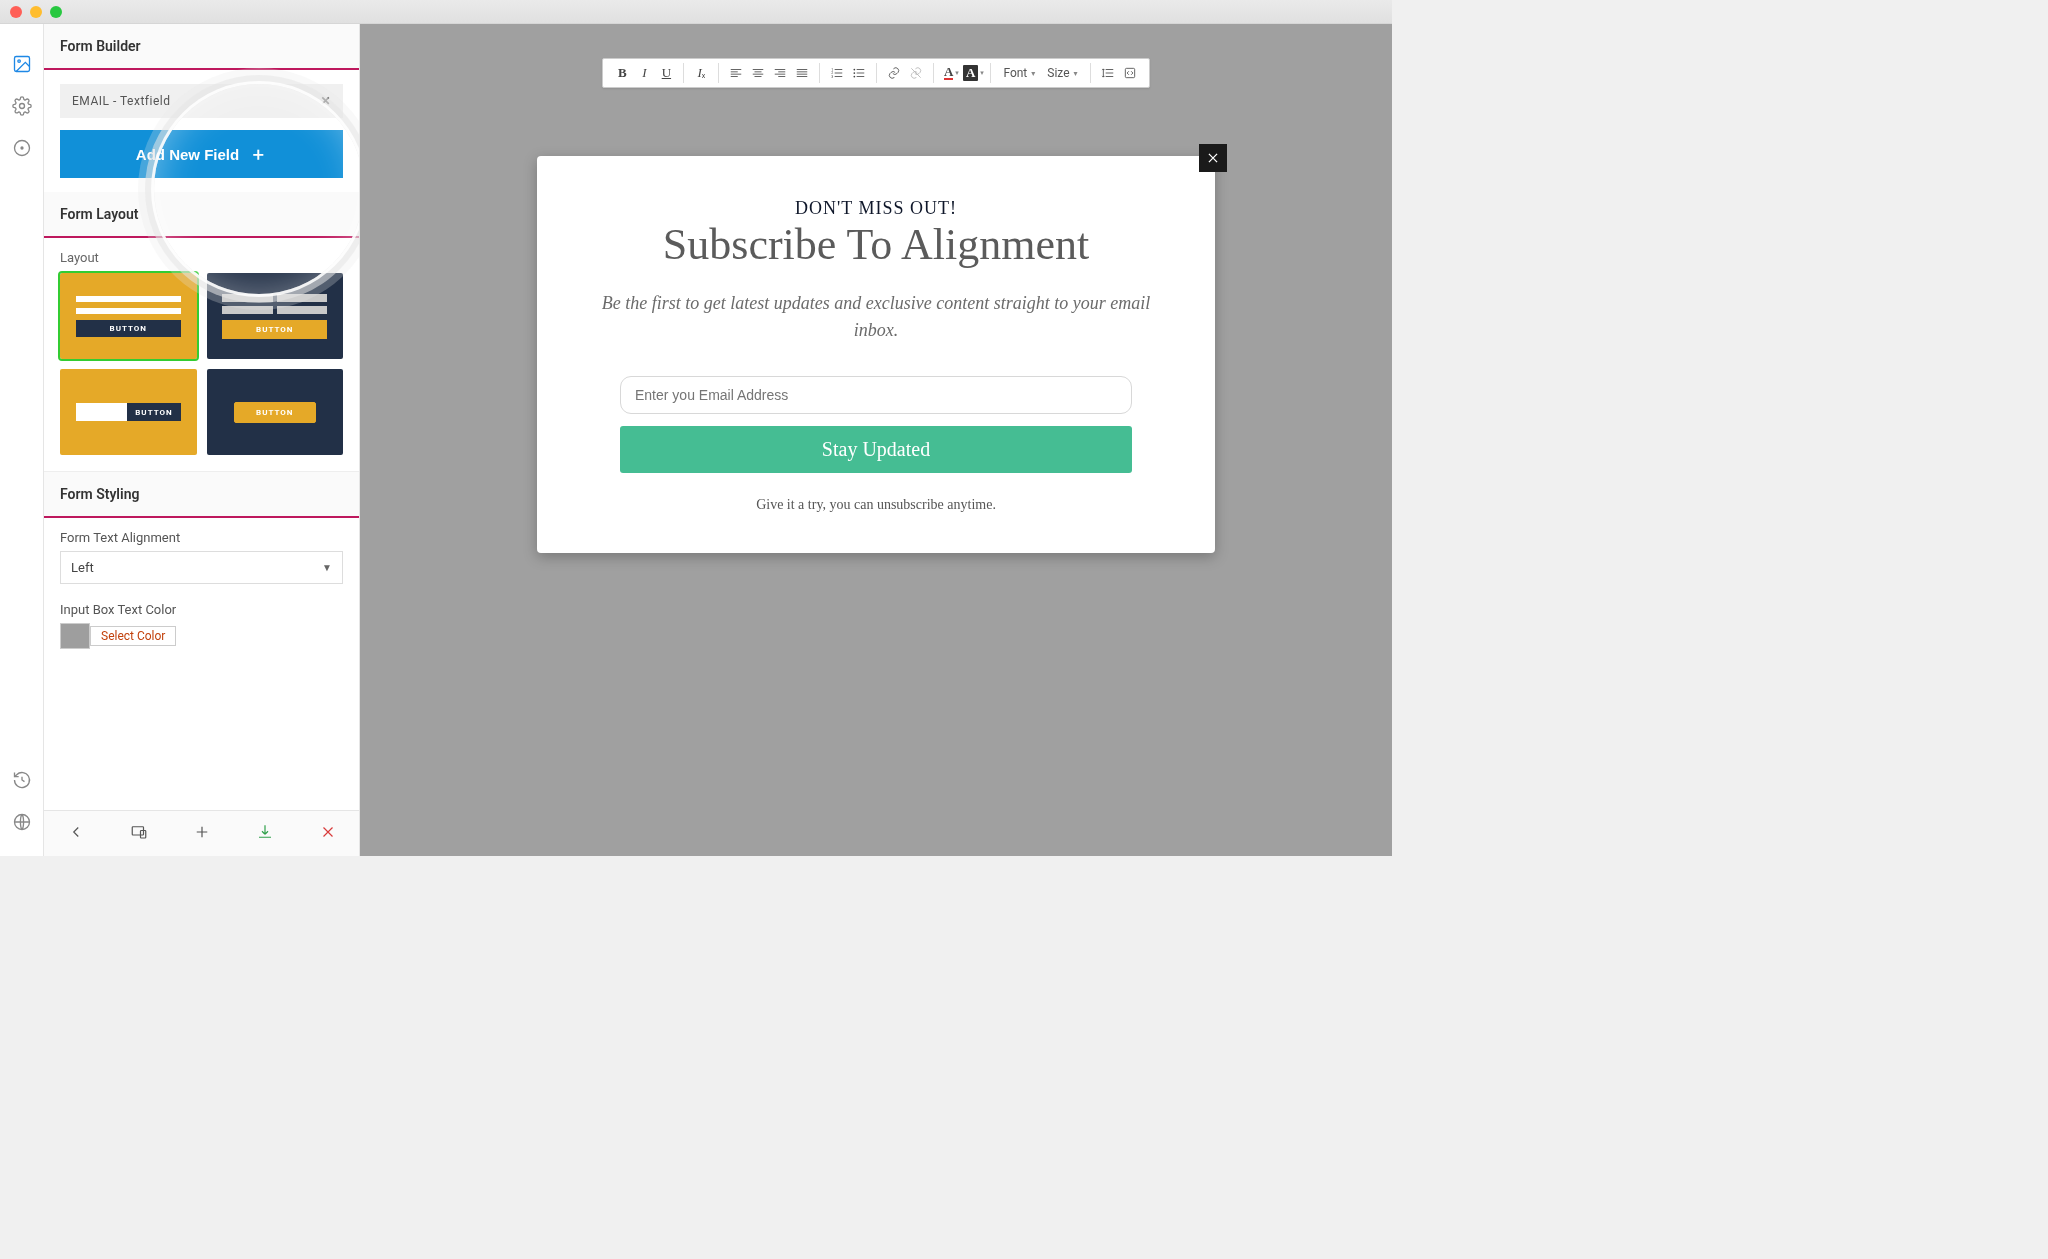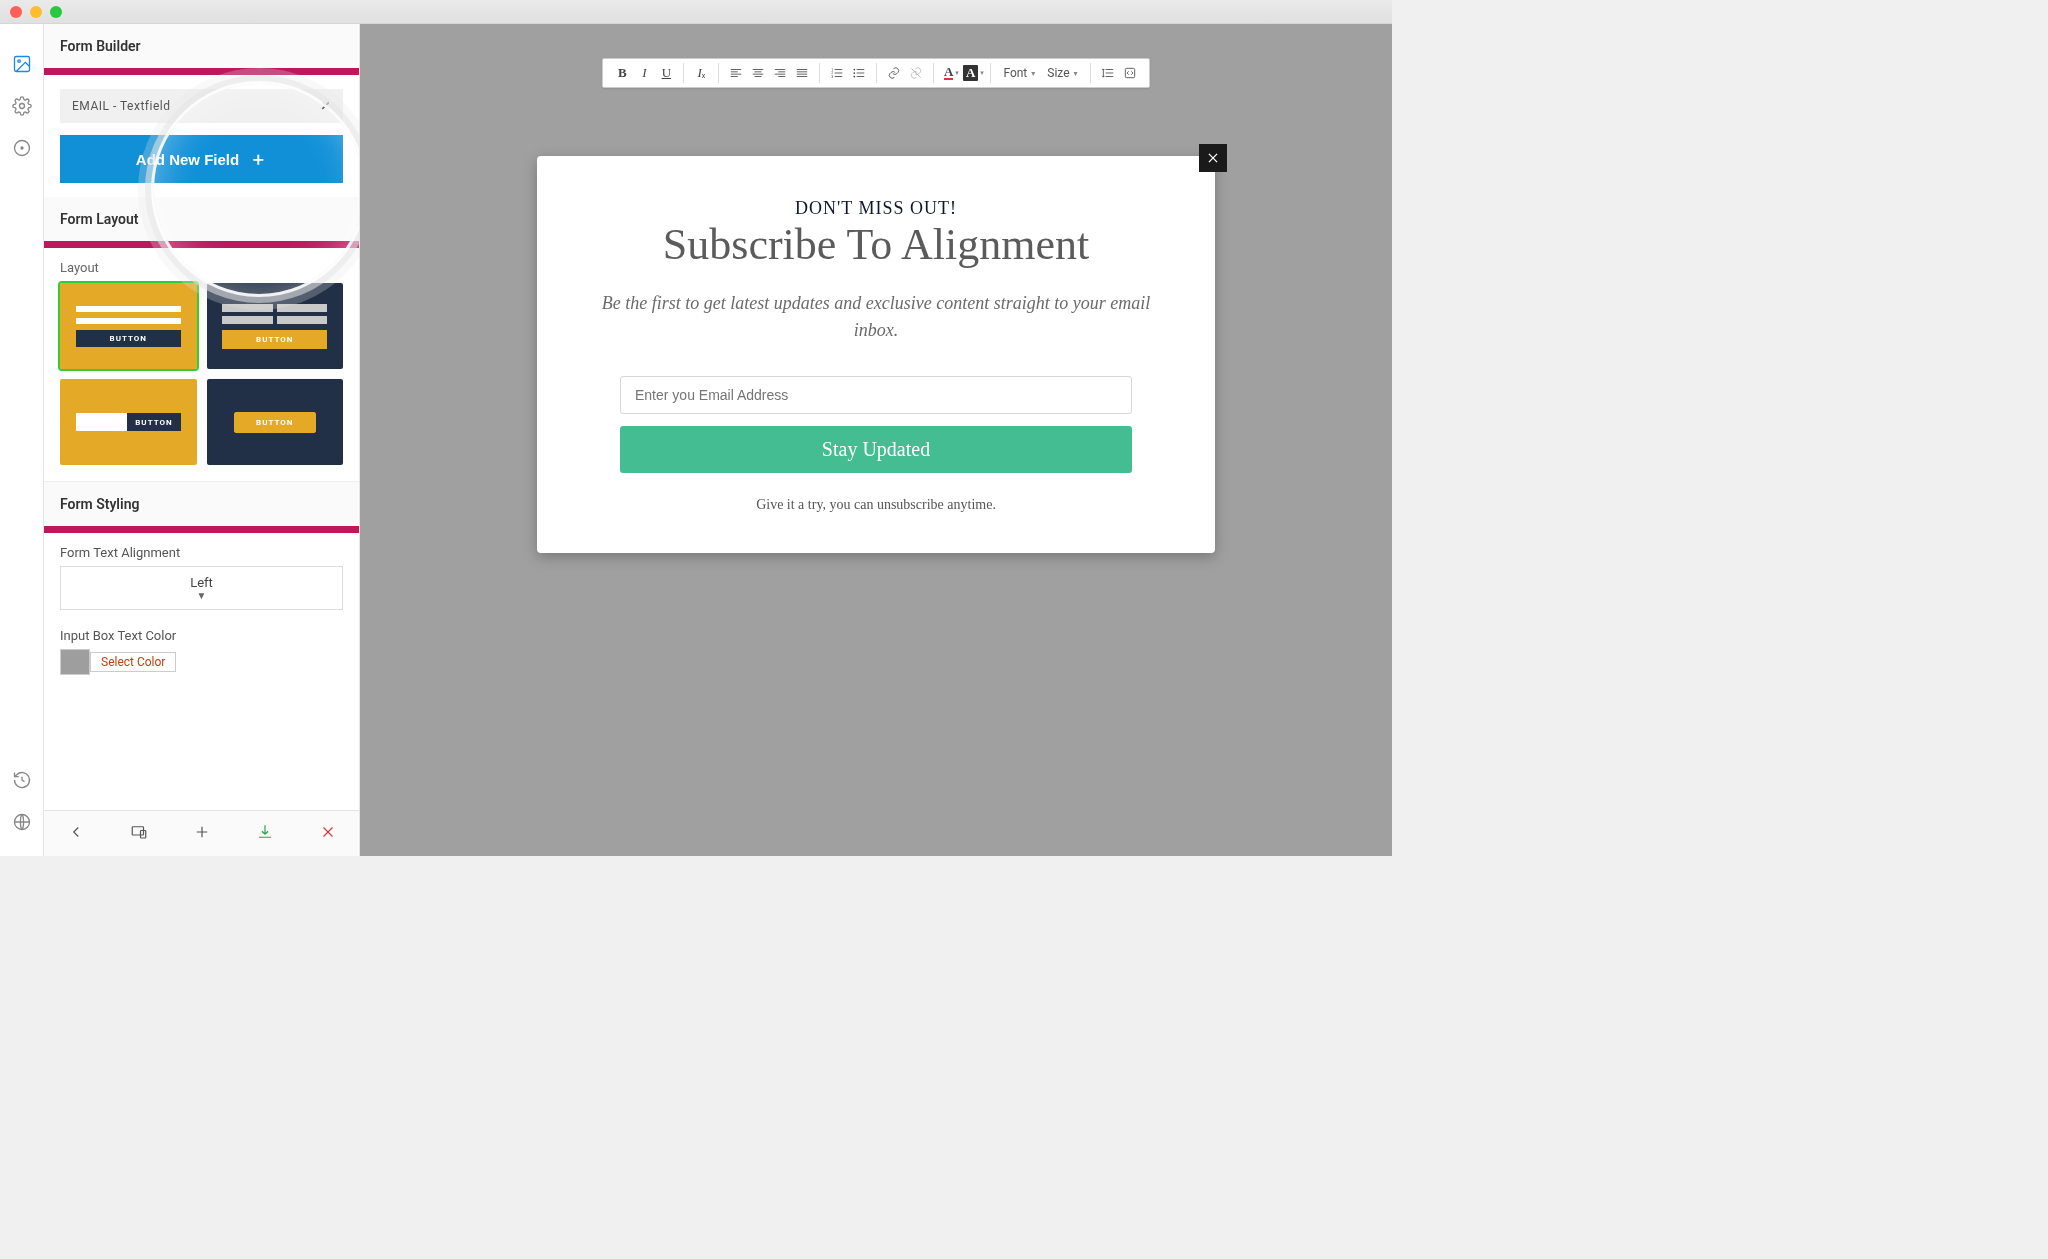--- a/index.html
+++ b/index.html
@@ -59,21 +59,21 @@
     border-right:1px solid #e5e5e5;
     display:flex;
     flex-direction:column;
     overflow-y:auto;
   }
   .section-header {
     padding: 14px 16px;
     font-weight:600;
     font-size:14px;
     color:#333;
-    border-bottom:7px solid #be185d;
+    border-bottom:2px solid #be185d;
     background:#fafafa;
   }
   .pad { padding: 14px 16px; }
 
   .field-chip {
     display:flex;
     align-items:center;
     justify-content:space-between;
     background:#f0f0f0;
     padding: 10px 12px;
@@ -150,21 +150,20 @@
     margin: 0 16px 6px 16px;
     border:1px solid #ddd;
     padding:8px 10px;
     font-size:13px;
     color:#444;
     display:flex;
     justify-content:space-between;
     align-items:center;
     background:#fff;
     cursor:pointer;
-    flex-direction:column;
   }
   .select-box .caret { font-size:10px; color:#666; }
   .color-row { display:flex; align-items:center; gap:0; margin:0 16px 12px 16px; }
   .color-swatch { width:30px; height:26px; background:#9e9e9e; border:1px solid #ccc; }
   .color-btn { border:1px solid #ccc; padding:4px 10px; font-size:12px; color:#c2410c; background:#fff; cursor:pointer; height:20px; display:flex; align-items:center; }
 
   
   .sidebar-bottom {
     border-top:1px solid #e5e5e5;
     height:46px;
@@ -271,21 +270,21 @@
     font-size:18px;
     color:#6b6b6b;
     line-height:1.5;
     margin-bottom:32px;
   }
   .popup-input {
     width: 512px;
     margin: 0 auto 12px auto;
     display:block;
     border:1px solid #d8d8d8;
-    border-radius:3px;
+    border-radius:11px;
     padding:10px 14px;
     font-size:14px;
     color:#888;
   }
   .popup-btn {
     width:512px;
     display:block;
     margin:0 auto 24px auto;
     background:#45bd93;
     color:#fff;

